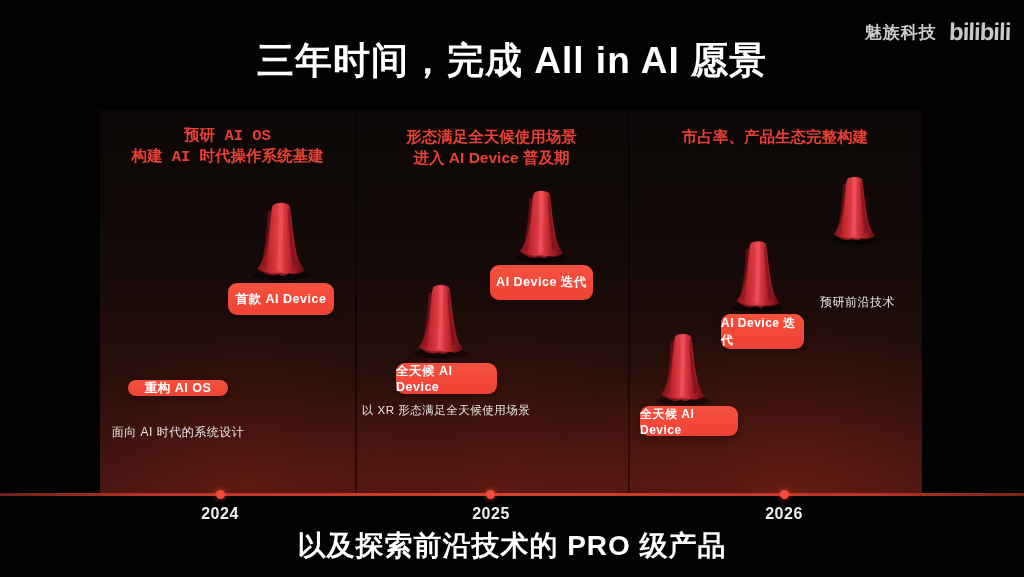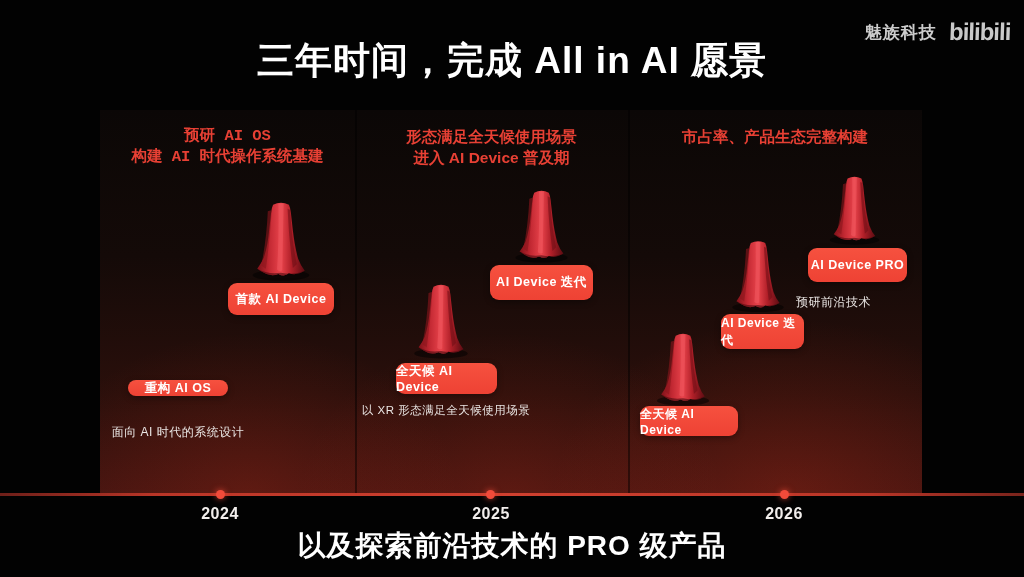--- a/index.html
+++ b/index.html
@@ -138,22 +138,21 @@
     </svg>
 
   <div class="pill" style="left:228px;top:283px;width:106px;height:32px">首款 AI Device</div>
   <div class="pill" style="left:128px;top:380px;width:100px;height:16px">重构 AI OS</div>
   <div class="caption" style="left:100px;top:424px;width:156px">面向 AI 时代的系统设计</div>
 
   <div class="pill" style="left:490px;top:265px;width:103px;height:35px">AI Device 迭代</div>
   <div class="pill" style="left:396px;top:363px;width:101px;height:31px">全天候 AI Device</div>
   <div class="caption" style="left:360px;top:403px;width:172px;font-size:11.5px">以 XR 形态满足全天候使用场景</div>
 
-  <div class="pill" style="left:808px;top:248px;width:99px;height:34px">AI Device PRO</div>
-  <div class="caption" style="left:784px;top:294px;width:99px">预研前沿技术</div>
+  <div class="caption" style="left:808px;top:294px;width:99px">预研前沿技术</div>
   <div class="pill small" style="left:721px;top:314px;width:83px;height:35px">AI Device 迭代</div>
   <div class="pill small" style="left:640px;top:406px;width:98px;height:30px">全天候 AI Device</div>
 
   <div class="tl-line"></div>
   <div class="tl-dot" style="left:216px"></div>
   <div class="tl-dot" style="left:486px"></div>
   <div class="tl-dot" style="left:780px"></div>
   <div class="tl-year" style="left:185px">2024</div>
   <div class="tl-year" style="left:456px">2025</div>
   <div class="tl-year" style="left:749px">2026</div>

